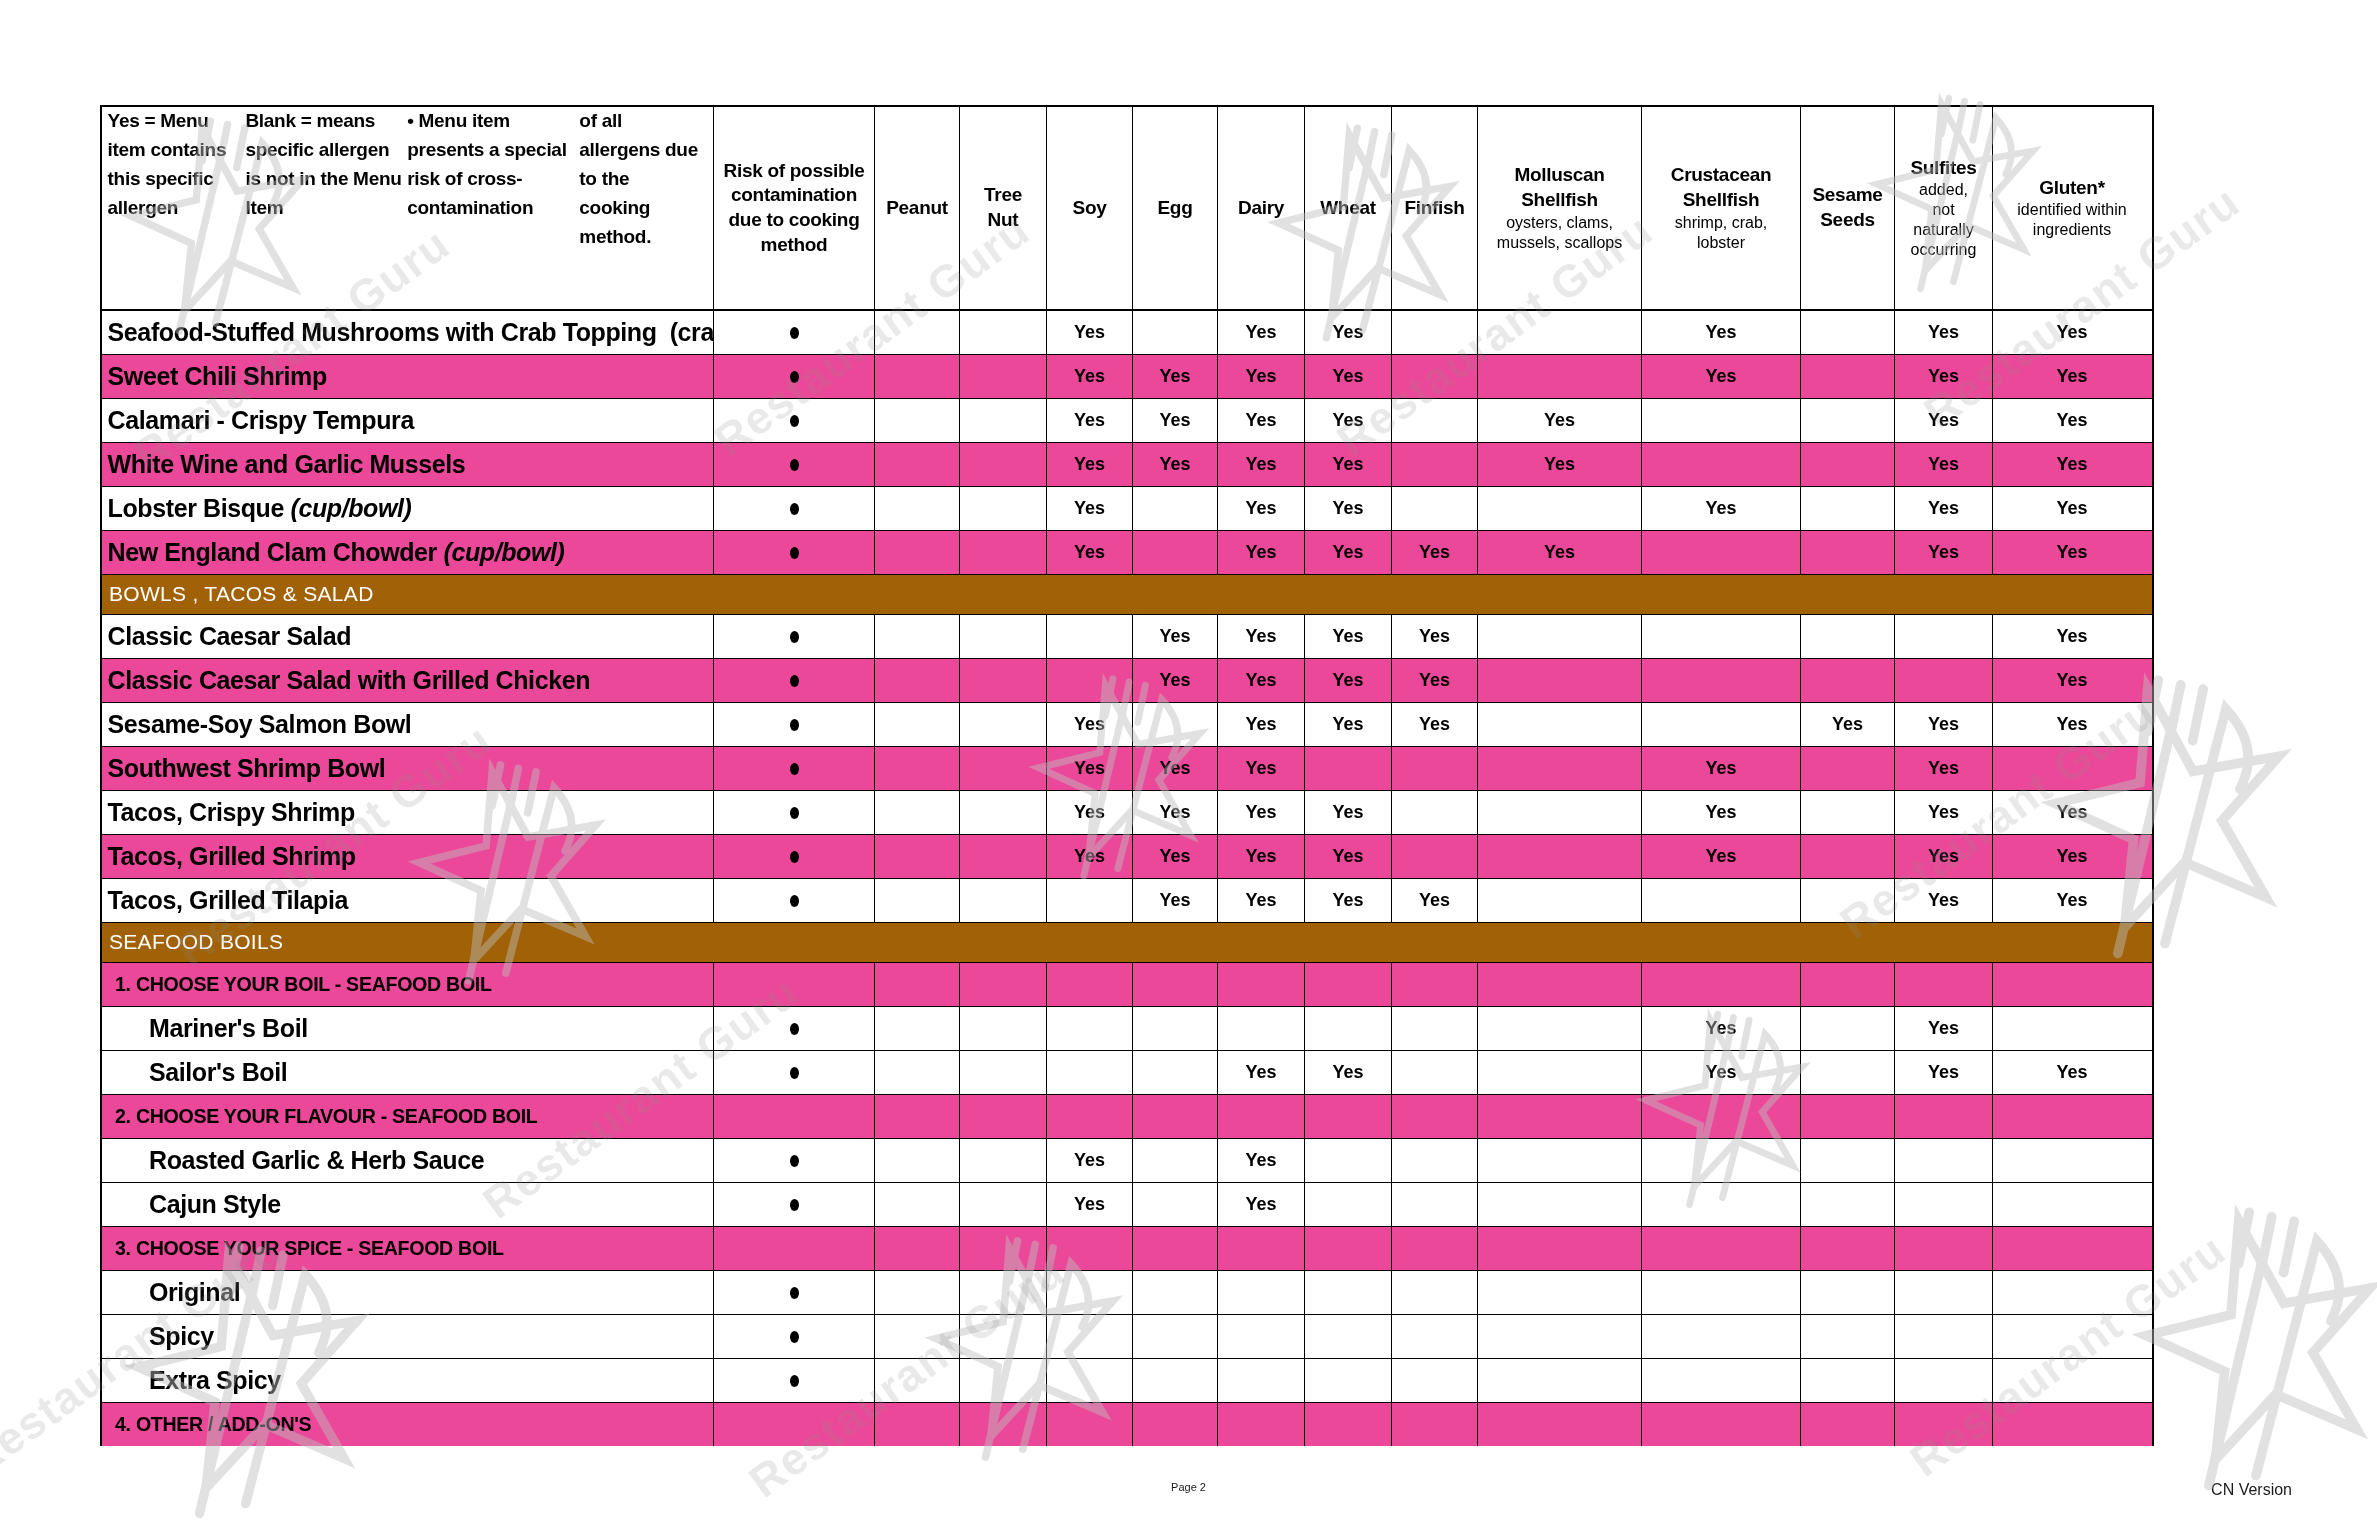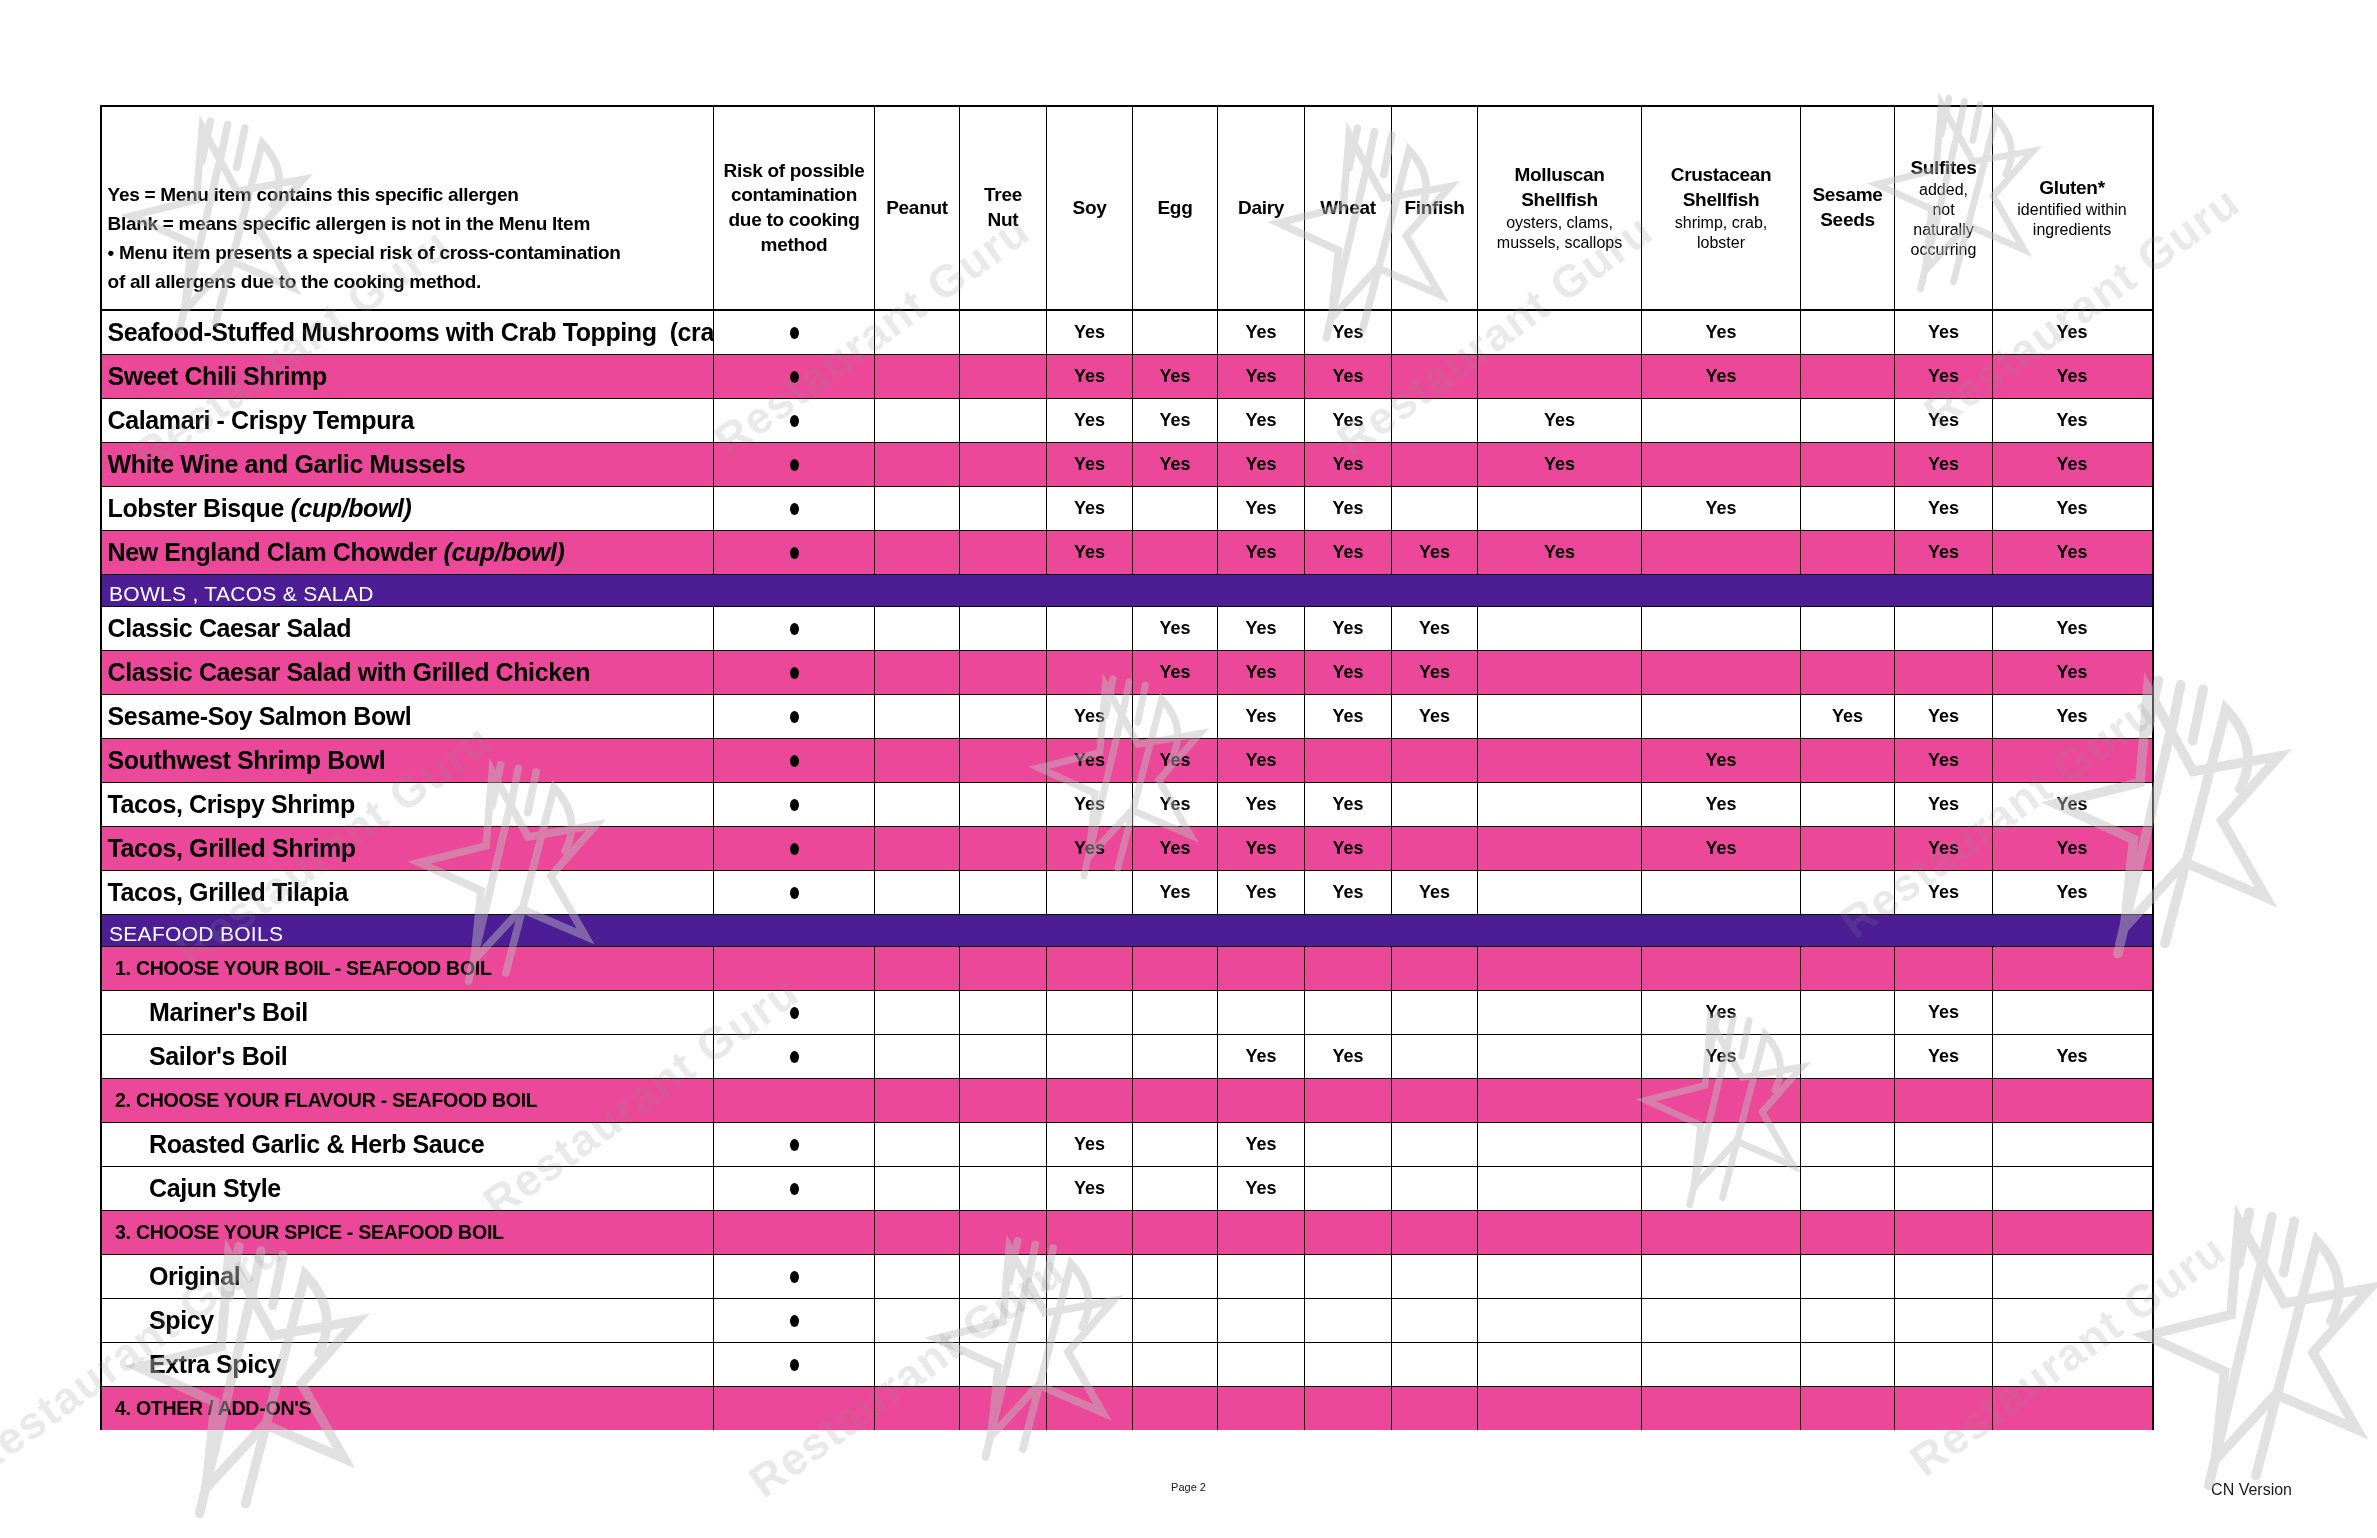--- a/index.html
+++ b/index.html
@@ -21,28 +21,28 @@
     border-bottom: none;
     background: #fff;
   }
   .trow {
     display: grid;
     grid-template-columns: 611px 161px 85px 87px 86px 85px 87px 87px 86px 164px 159px 94px 98px 159px;
     height: 44px;
   }
   .trow + .trow { border-top: 1.7px solid #000; }
   .trow.header { height: 203px; border-bottom: 1px solid #000; }
-  .trow.section { display: block; background: #4c1d95; height: 32px; }
+  .trow.section { display: block; background: #a16207; height: 40px; }
   .trow.gray { background: #ec4899; }
 
   .cell { overflow: hidden; }
   .cell + .cell { border-left: 1.4px solid #000; }
 
   .legend {
-    display: flex; flex-direction: column; justify-content: flex-end;
+    display: flex; flex-direction: row; justify-content: flex-end;
     padding: 0 8.4px 12.6px 5.6px;
     font-weight: bold; font-size: 19px; line-height: 1.52;
     letter-spacing: -0.3px;
   }
   .riskhead, .colhead {
     display: flex; flex-direction: column; align-items: center; justify-content: center;
     text-align: center;
   }
   .riskhead div, .colhead .t { font-weight: bold; font-size: 19px; line-height: 1.3; letter-spacing: -0.3px; }
   .colhead .s { font-weight: normal; font-size: 16px; line-height: 1.25; }

